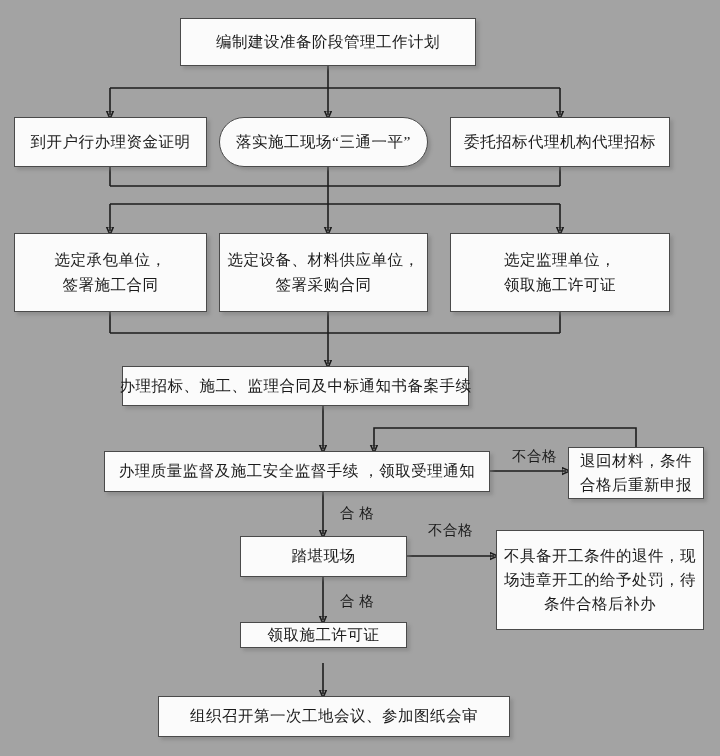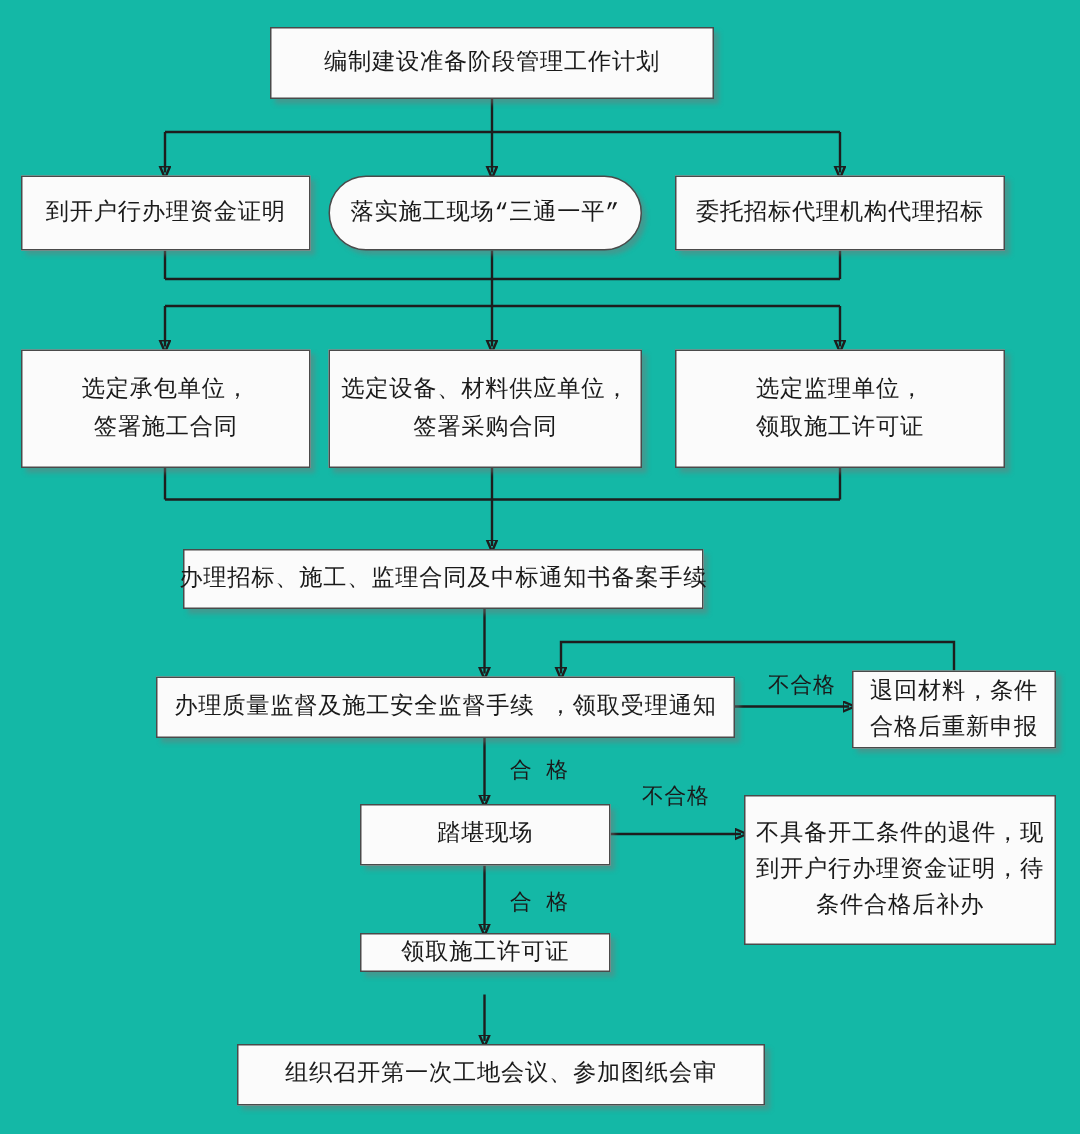--- a/index.html
+++ b/index.html
@@ -4,22 +4,22 @@
 <style>
   html, body {
     margin: 0;
     padding: 0;
     background: #ffffff;
   }
   #canvas {
     position: relative;
     width: 720px;
     height: 756px;
-    background: #14b8a6;
-    font-family: Liberation Mono, monospace;
+    background: #a3a3a3;
+    font-family: Liberation Serif, serif;
     overflow: hidden;
   }
   .node {
     position: absolute;
     box-sizing: border-box;
     background: #fbfbfb;
     border: 1.5px solid #4a4a4a;
     box-shadow: 3px 3px 3px rgba(120,120,120,0.45);
     display: flex;
     flex-direction: column;
@@ -137,21 +137,21 @@
       </div>
       <div class="node" style="left: 568px; top: 447px; width: 136px; height: 52px;">
         <span class="ln">退回材料，条件</span>
         <span class="ln">合格后重新申报</span>
       </div>
       <div class="node" style="left: 240px; top: 536px; width: 167px; height: 41px;">
         <span class="ln">踏堪现场</span>
       </div>
       <div class="node plain" style="left: 496px; top: 530px; width: 208px; height: 100px;">
         <span class="ln">不具备开工条件的退件，现</span>
-        <span class="ln">到开户行办理资金证明，待</span>
+        <span class="ln">场违章开工的给予处罚，待</span>
         <span class="ln">条件合格后补办</span>
       </div>
       <div class="node" style="left: 240px; top: 622px; width: 167px; height: 26px;">
         <span class="ln">领取施工许可证</span>
       </div>
       <div class="node" style="left: 158px; top: 696px; width: 352px; height: 41px;">
         <span class="ln">组织召开第一次工地会议、参加图纸会审</span>
       </div>
     </div>
   <div id="labels-layer">

